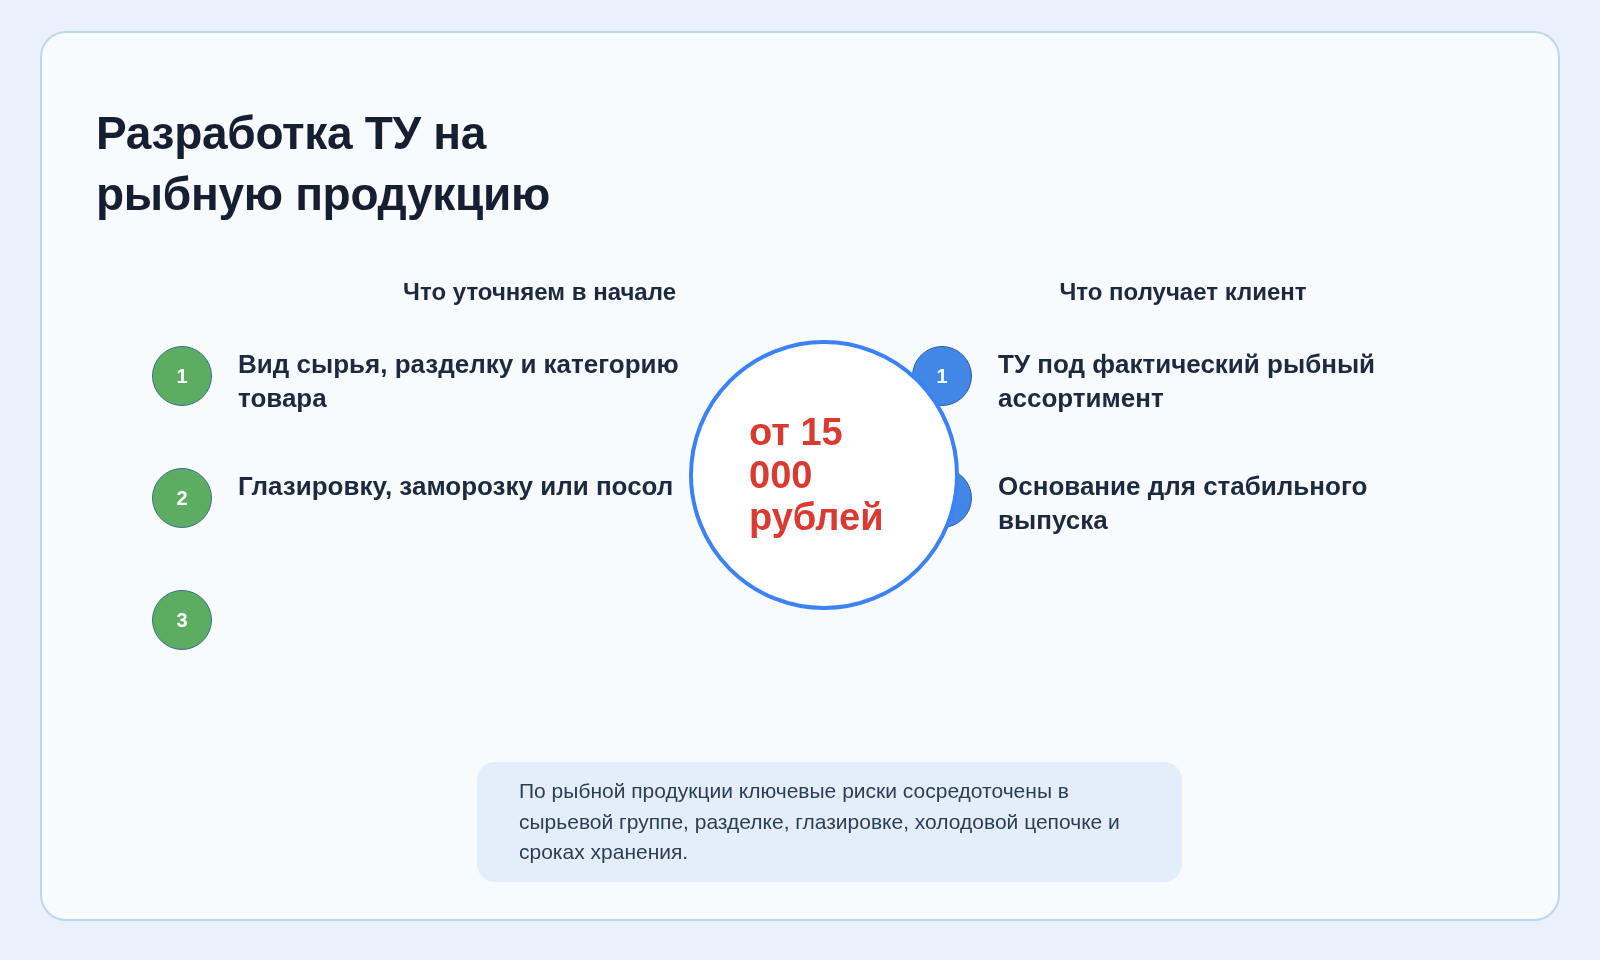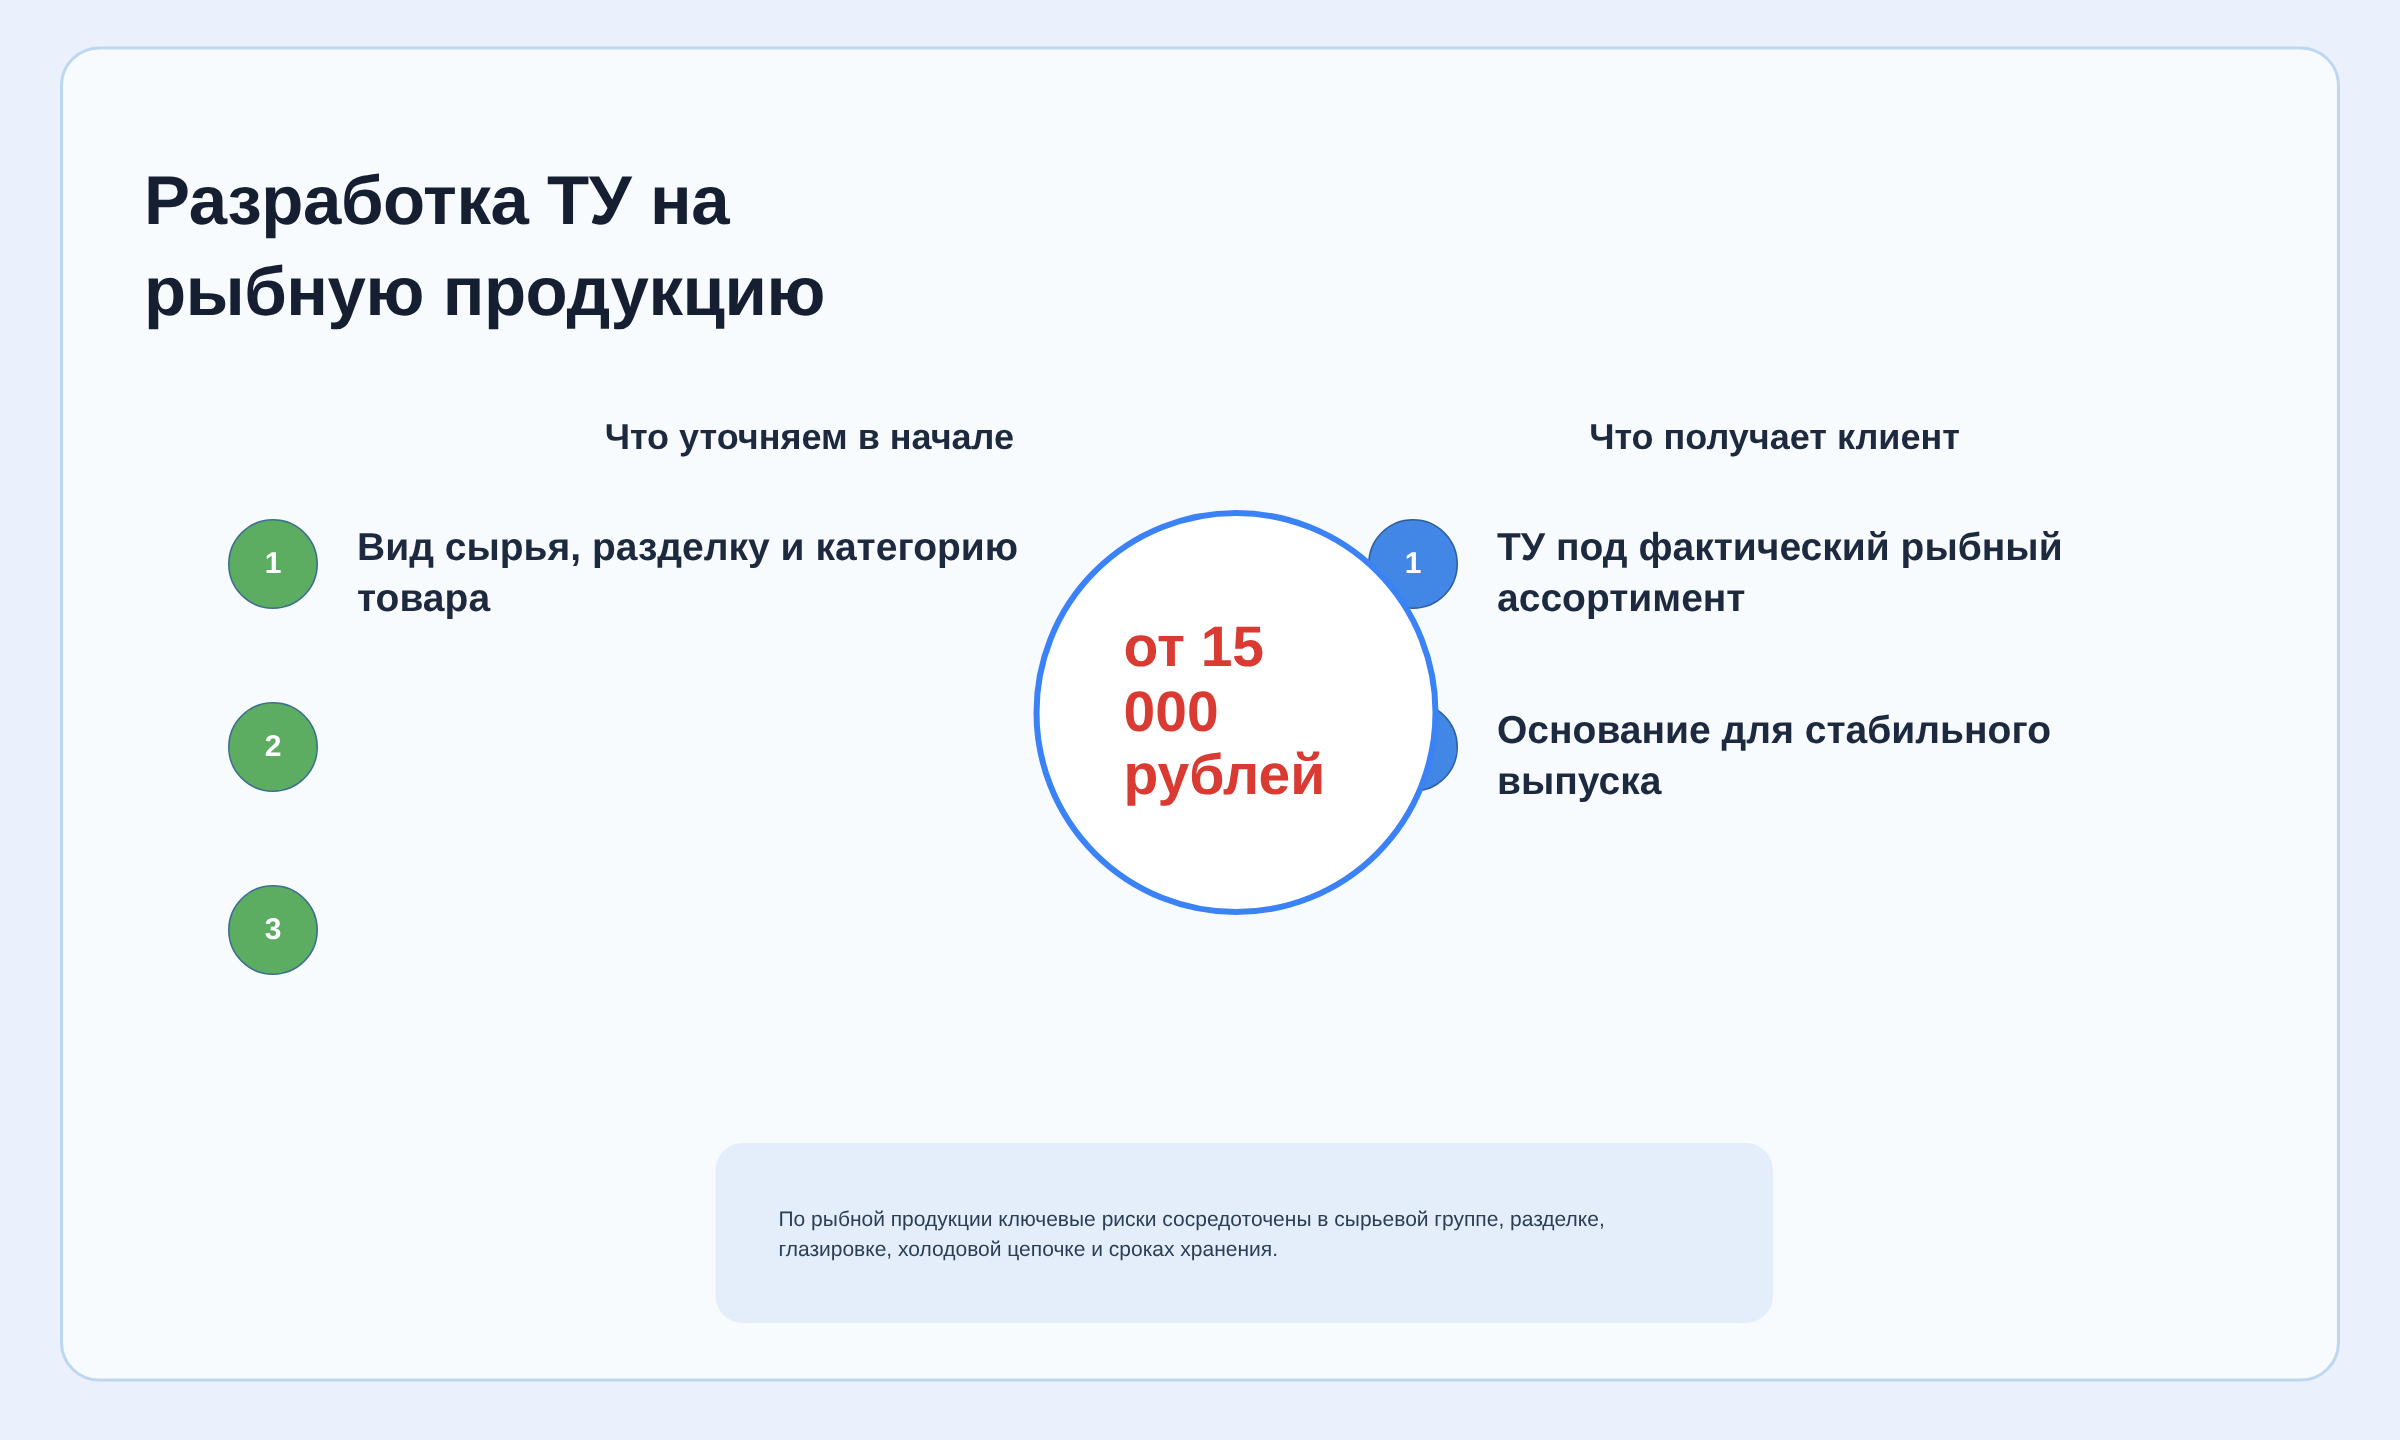--- a/index.html
+++ b/index.html
@@ -135,21 +135,21 @@
     top: 729px;
     width: 705px;
     height: 120px;
     box-sizing: border-box;
     background: #e4eefa;
     border-radius: 18px;
     display: flex;
     align-items: center;
   }
   .note-text {
-    font-size: 14px;
+    font-size: 21px;
     line-height: 1.45;
     color: #2c3e55;
     padding: 0 42px;
   }
 </style>
 </head>
 <body>
 
 <div class="stage">
 
@@ -160,20 +160,21 @@
 
     <div class="col col-left">
       <div class="col-head">Что уточняем в начале</div>
       <ul class="steps">
         <li class="step">
           <span class="bullet green">1</span>
           <span class="step-text">Вид сырья, разделку и категорию товара</span>
         </li>
         <li class="step">
           <span class="bullet green">2</span>
+          <span class="step-text">Глазировку, заморозку или посол</span>
         </li>
         <li class="step">
           <span class="bullet green">3</span>
         </li>
       </ul>
     </div>
 
     <div class="col col-right">
       <div class="col-head">Что получает клиент</div>
       <ul class="steps">

